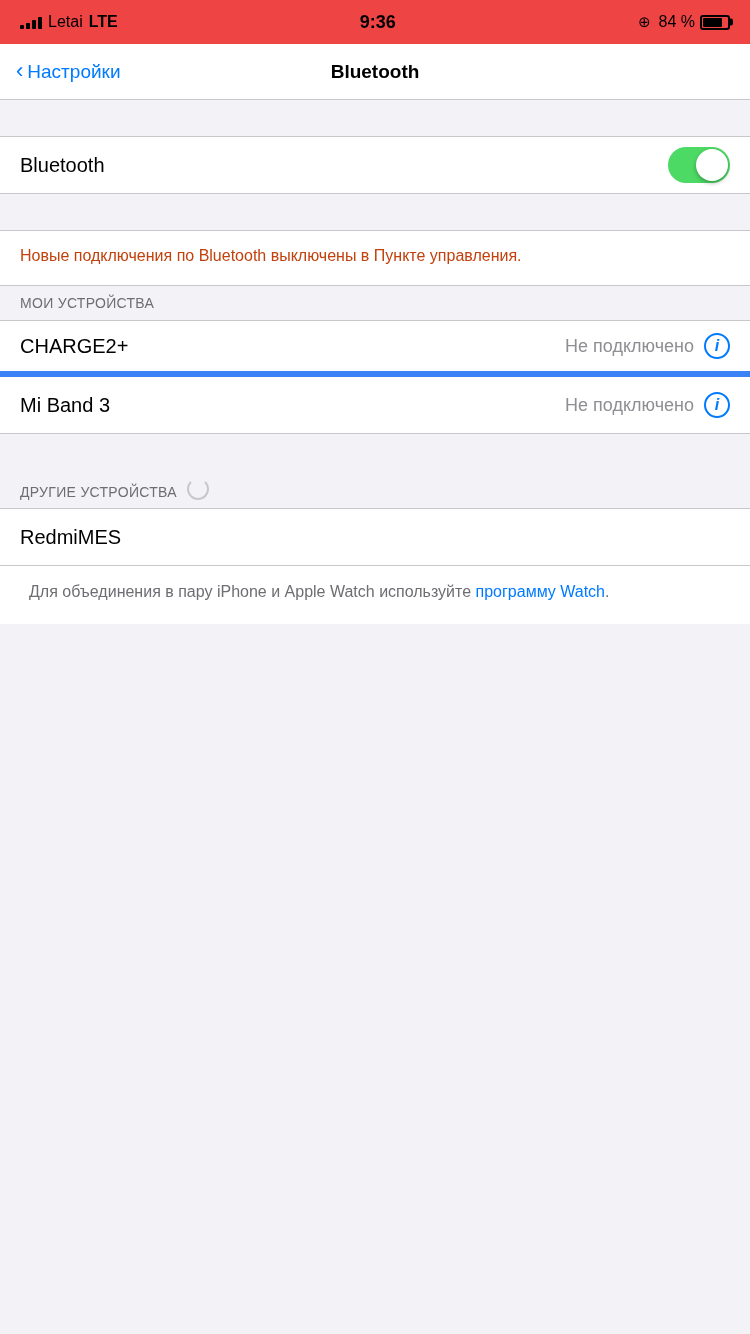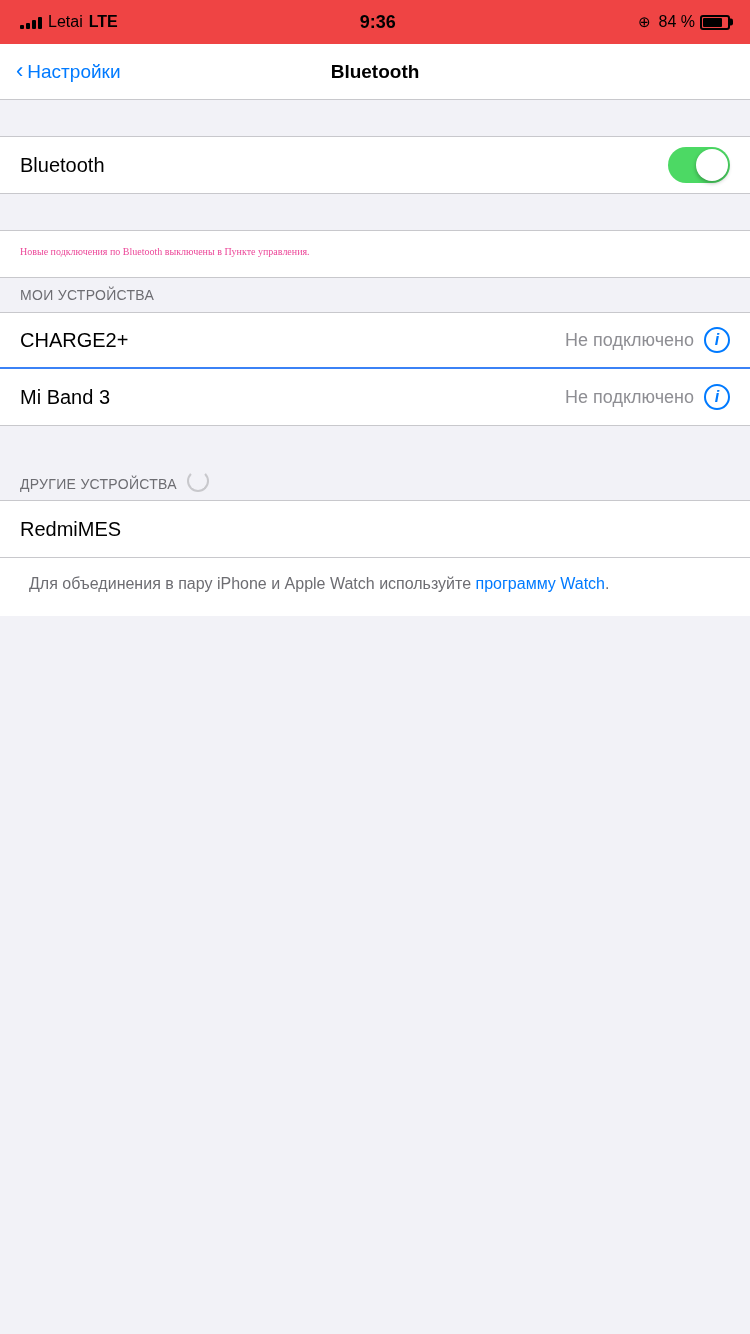--- a/index.html
+++ b/index.html
@@ -201,24 +201,23 @@
     .allow-connections-text {
       font-size: 20px;
       color: #007aff;
     }
 
     .info-text-row {
       padding: 14px 20px 18px;
       background: #fff;
     }
     .info-text {
-      font-size: 10px;
-      color: #ec4899;
+      font-size: 16px;
+      color: #c2410c;
       line-height: 1.4;
-      font-family: Liberation Serif, serif;
     }
 
     
     .section-header {
       padding: 8px 20px 8px;
       background: #f2f2f7;
     }
     .section-header-text {
       font-size: 14px;
       color: #6d6d72;
@@ -228,21 +227,21 @@
     }
 
     
     .device-row {
       display: flex;
       align-items: center;
       justify-content: space-between;
       padding: 0 20px;
       min-height: 56px;
       background: #fff;
-      border-bottom: 2px solid #3b82f6;
+      border-bottom: 6px solid #3b82f6;
     }
     .device-row:last-child {
       border-bottom: none;
     }
     .device-name {
       font-size: 20px;
       color: #000;
     }
     .device-status-container {
       display: flex;

